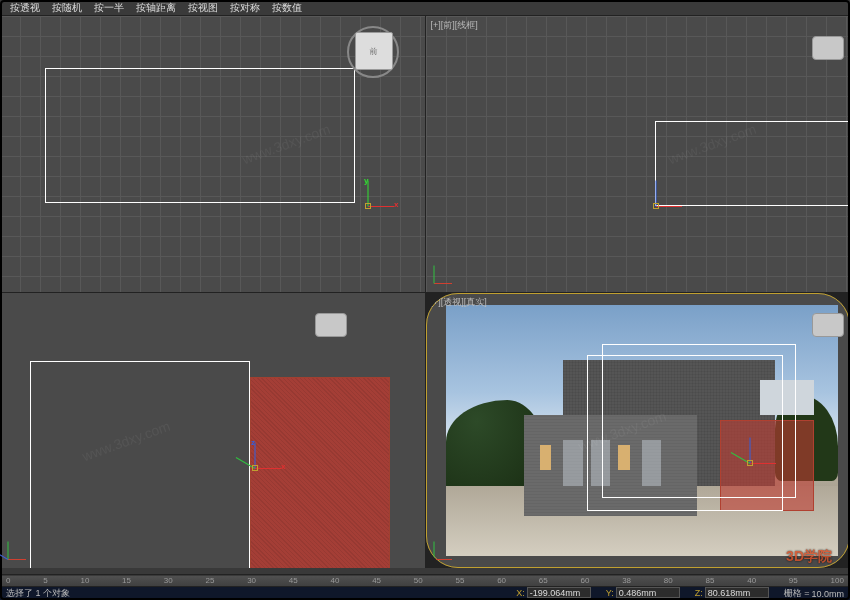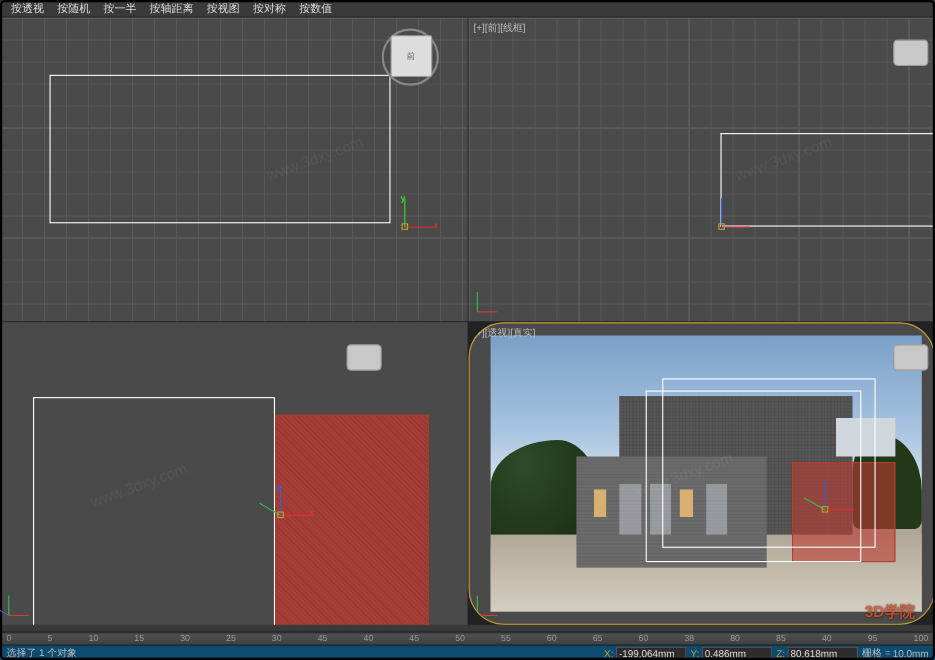--- a/index.html
+++ b/index.html
@@ -74,21 +74,21 @@
 .door { position: absolute; width: 5%; height: 18%; background: rgba(220,230,240,0.4); bottom: 28%; }
 .wire-box { position: absolute; left: 36%; top: 20%; width: 50%; height: 62%; border: 1px solid #fff; }
 .wire-box::before { content: ""; position: absolute; left: 14px; top: -12px; right: -14px; bottom: 12px; border: 1px solid #fff; }
 .sel-face { position: absolute; right: 6%; top: 46%; width: 24%; height: 36%; background: rgba(190,60,50,0.6); border: 1px solid #b04030; }
 
 
 .timeline { position: absolute; left: 0; right: 0; bottom: 14px; height: 12px; background: #3a3a3a; display: flex; align-items: center; font-size: 8px; color: #aaa; border-top: 1px solid #222; }
 .timeline .slider { flex: 1; height: 10px; background: linear-gradient(#505050,#404040); position: relative; margin: 0 2px; }
 .timeline .ticks { position: absolute; inset: 0; display: flex; justify-content: space-between; padding: 0 4px; }
 .timeline .ticks span { font-size: 8px; color: #999; }
-.status { position: absolute; left: 0; right: 0; bottom: 0; height: 14px; background: #0c4a6e; display: flex; align-items: center; font-size: 9px; color: #bbb; padding: 0 6px; gap: 4px; border-top: 1px solid #222; }
+.status { position: absolute; left: 0; right: 0; bottom: 0; height: 14px; background: #0f172a; display: flex; align-items: flex-start; font-size: 9px; color: #bbb; padding: 0 6px; gap: 15px; border-top: 1px solid #222; }
 .status .fld { display: flex; align-items: center; gap: 2px; }
 .status .fld .lab { color: #c0a030; }
 .status input { width: 64px; height: 11px; background: #2c2c2c; border: 1px solid #555; color: #ddd; font-size: 9px; padding: 0 2px; }
 
 
 .wm { position: absolute; color: rgba(255,255,255,0.06); font-size: 14px; transform: rotate(-20deg); pointer-events: none; }
 .brand { position: absolute; right: 18px; bottom: 34px; color: #d0502a; font-size: 14px; font-weight: bold; opacity: 0.85; text-shadow: 0 0 2px #000; }
 
 
 .frame { position: absolute; inset: 0; border: 2px solid #000; pointer-events: none; border-radius: 4px; }

